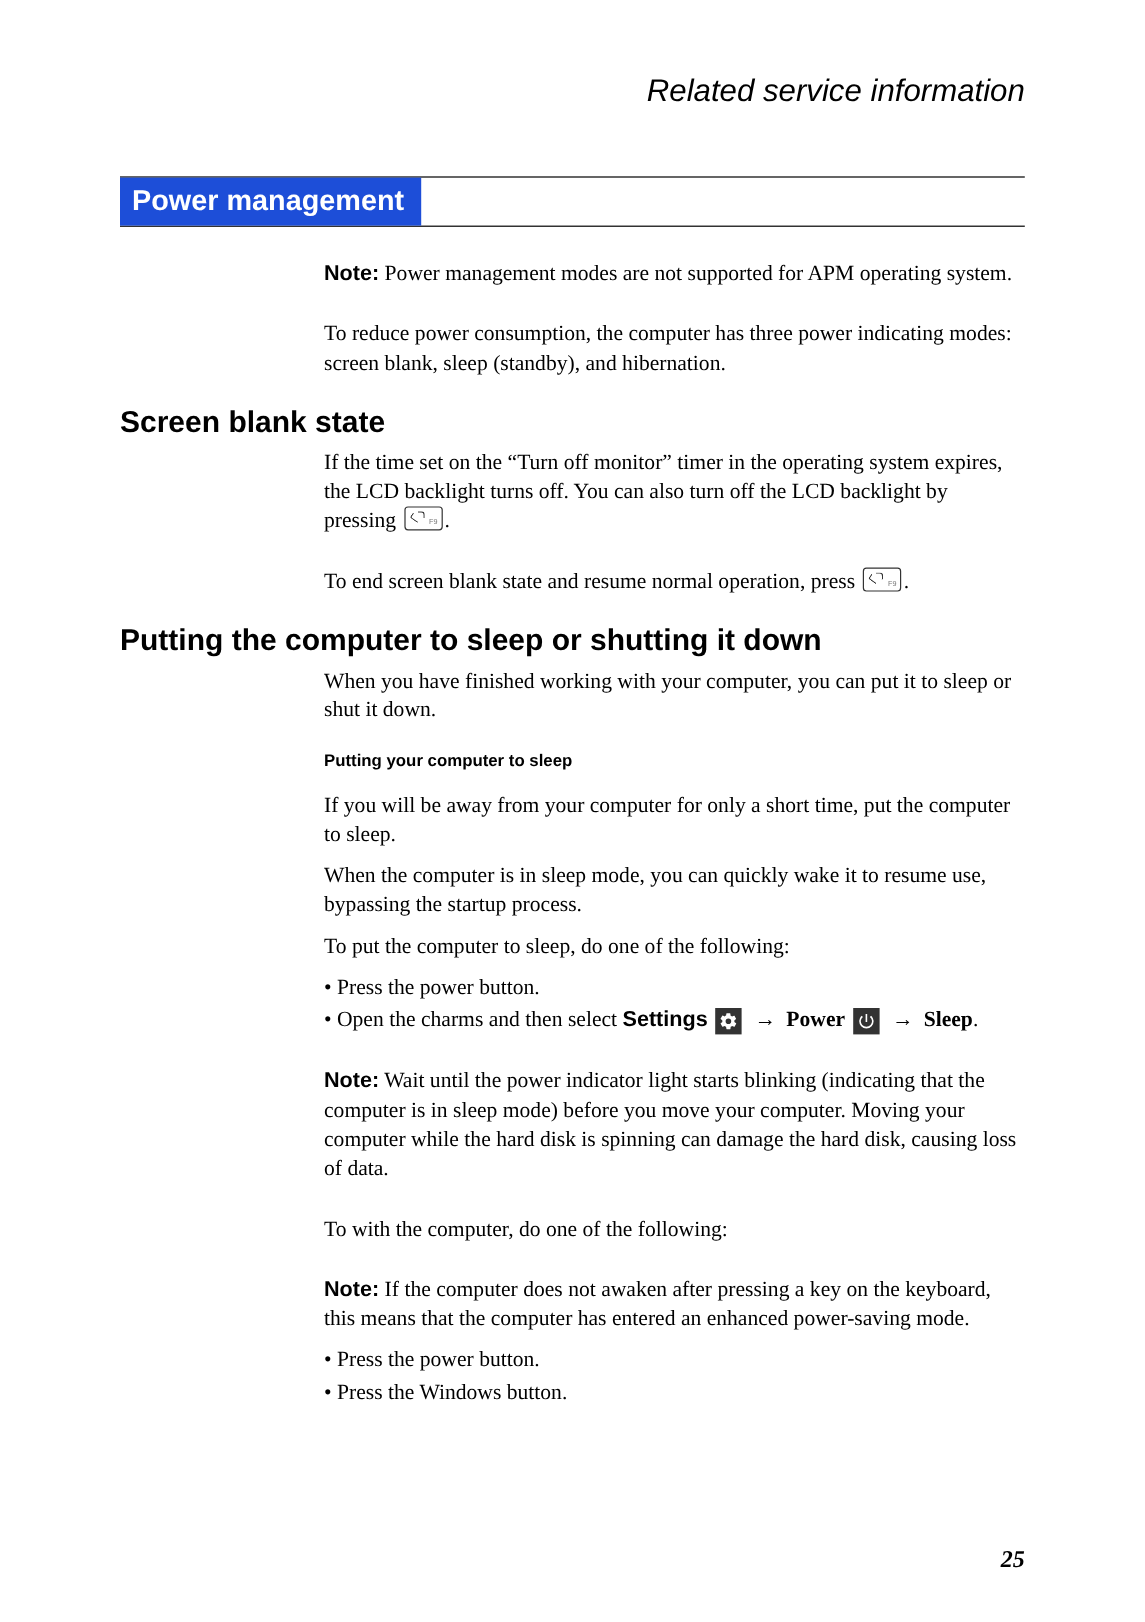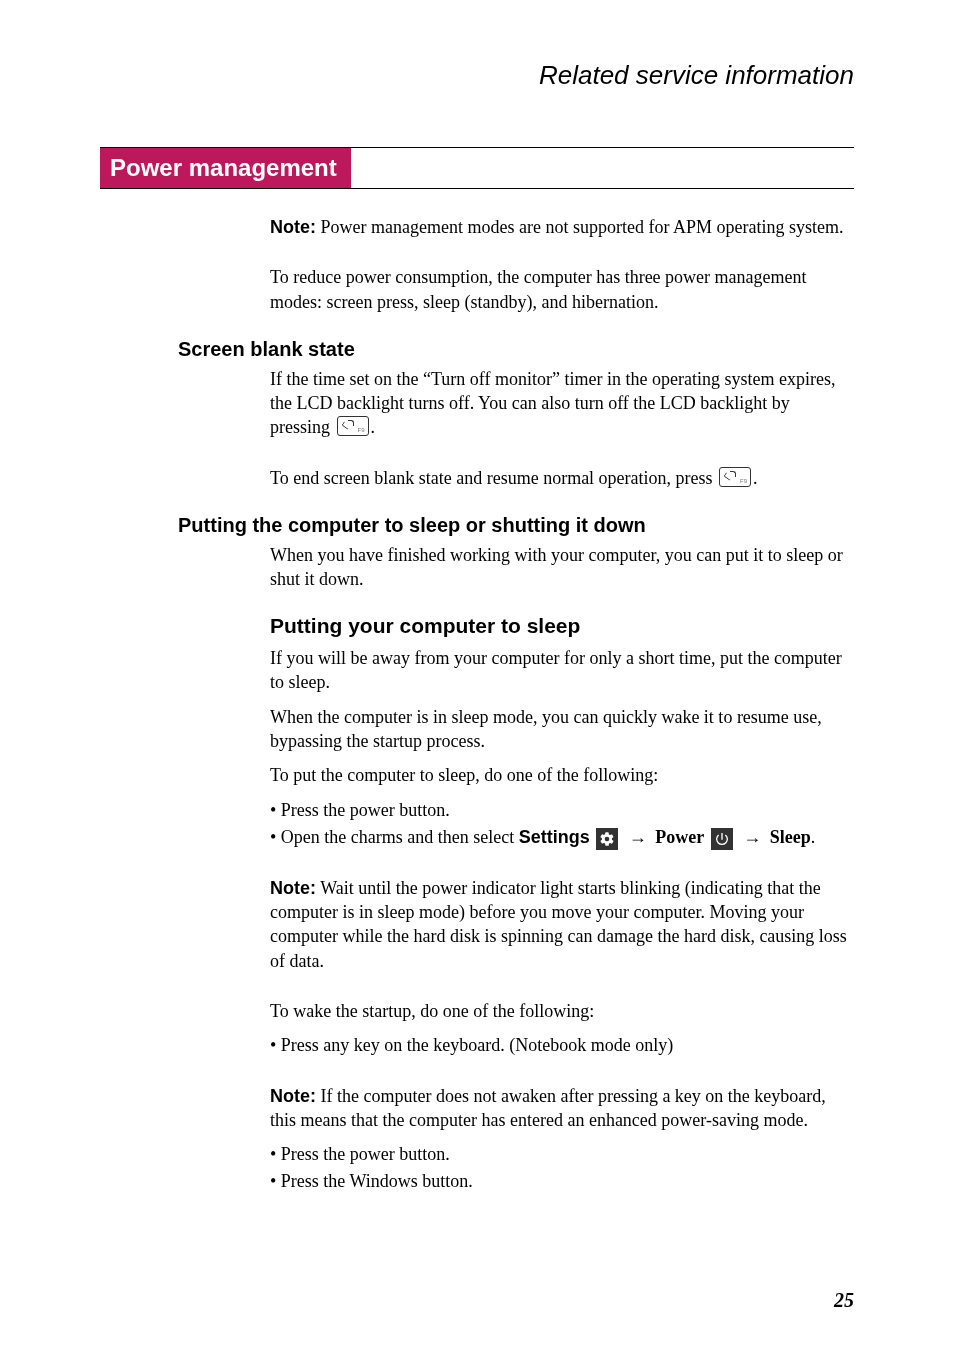--- a/index.html
+++ b/index.html
@@ -25,50 +25,49 @@
     font-family: Liberation Sans, sans-serif;
   }
   .section-bar-wrap {
     border-top: 1px solid #000;
     border-bottom: 1px solid #000;
     padding: 0;
     margin-bottom: 26px;
   }
   .section-bar {
     display: inline-block;
-    background: #be185d;
+    background: #1d4ed8;
     color: #fff;
     font-family: Arial, Helvetica, sans-serif;
     font-weight: bold;
     font-size: 24px;
     padding: 6px 14px 6px 10px;
   }
   .content {
     margin-left: 170px;
     font-size: 18px;
     line-height: 1.35;
   }
   .note-label {
     font-family: Arial, Helvetica, sans-serif;
     font-weight: bold;
   }
   .sub-h2 {
     font-family: Arial, Helvetica, sans-serif;
     font-weight: bold;
-    font-size: 20px;
-    margin-left: 78px;
+    font-size: 25px;
     margin-top: 24px;
     margin-bottom: 6px;
   }
   .sub-h3 {
     font-family: Arial, Helvetica, sans-serif;
     font-weight: bold;
-    font-size: 21px;
+    font-size: 14px;
     margin-top: 20px;
-    margin-bottom: 6px;
+    margin-bottom: 16px;
   }
   .para {
     margin: 4px 0 10px 0;
   }
   .gap-big { margin-top: 26px; }
   .gap-med { margin-top: 16px; }
   ul.bullets {
     list-style: none;
     padding: 0;
     margin: 4px 0 8px 0;
@@ -169,21 +168,21 @@
 
   <div class="section-bar-wrap">
     <div class="section-bar">Power management</div>
   </div>
 
   <div class="content">
     <p class="para gap-med">
       <span class="note-label">Note:</span><span> Power management modes are not supported for APM operating system.</span>
     </p>
 
-    <p class="para gap-big">To reduce power consumption, the computer has three power management modes: screen press, sleep (standby), and hibernation.</p>
+    <p class="para gap-big">To reduce power consumption, the computer has three power indicating modes: screen blank, sleep (standby), and hibernation.</p>
   </div>
 
   <div class="sub-h2">Screen blank state</div>
   <div class="content">
     <p class="para">
       <span>If the time set on the “Turn off monitor” timer in the operating system expires, the LCD backlight turns off. You can also turn off the LCD backlight by pressing </span><span class="key-icon"><span class="key-sub">F9</span></span><span>.</span>
     </p>
     <p class="para gap-big">
       <span>To end screen blank state and resume normal operation, press </span><span class="key-icon"><span class="key-sub">F9</span></span><span>.</span>
     </p>
@@ -217,24 +216,21 @@
           </span>
         <span class="arrow">→</span>
         <span class="bold-serif">Sleep</span>.
       </li>
     </ul>
 
     <p class="para gap-big">
       <span class="note-label">Note:</span><span> Wait until the power indicator light starts blinking (indicating that the computer is in sleep mode) before you move your computer. Moving your computer while the hard disk is spinning can damage the hard disk, causing loss of data.</span>
     </p>
 
-    <p class="para gap-big">To wake the startup, do one of the following:</p>
-    <ul class="bullets">
-      <li>Press any key on the keyboard. (Notebook mode only)</li>
-    </ul>
+    <p class="para gap-big">To with the computer, do one of the following:</p>
 
     <p class="para gap-big">
       <span class="note-label">Note:</span><span> If the computer does not awaken after pressing a key on the keyboard, this means that the computer has entered an enhanced power-saving mode.</span>
     </p>
 
     <ul class="bullets">
       <li>Press the power button.</li>
       <li>Press the Windows button.</li>
     </ul>
   </div>

